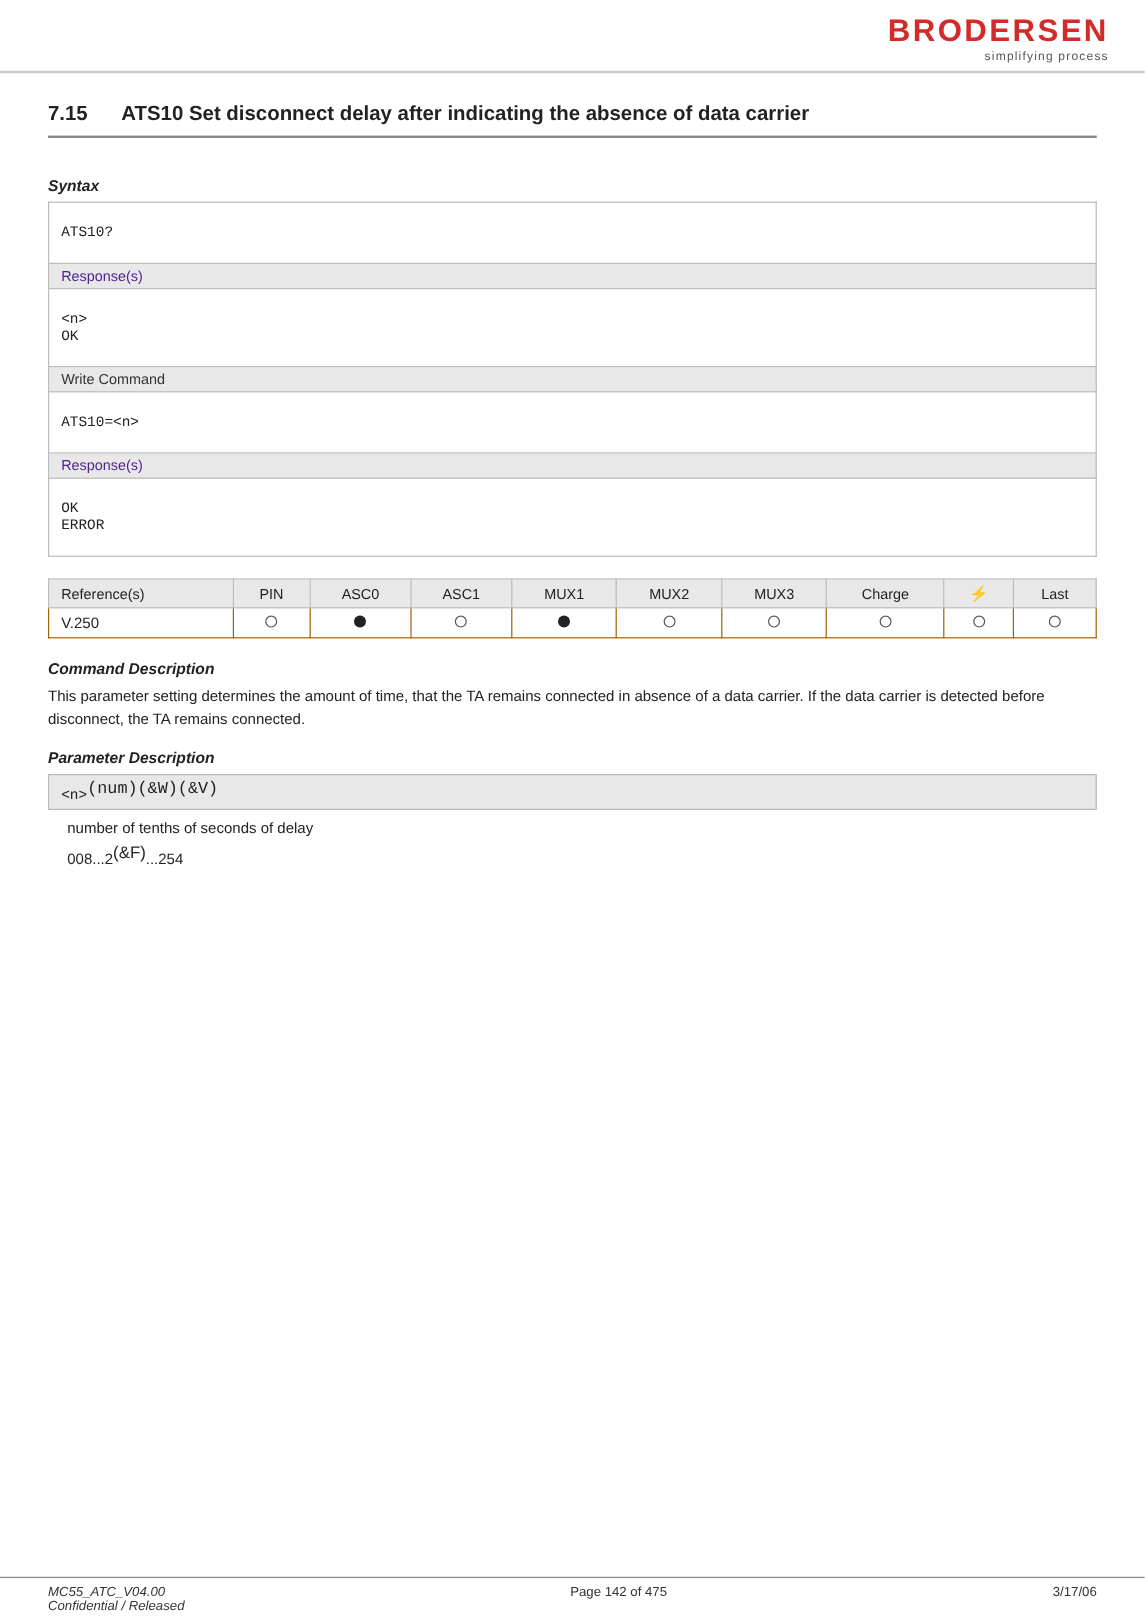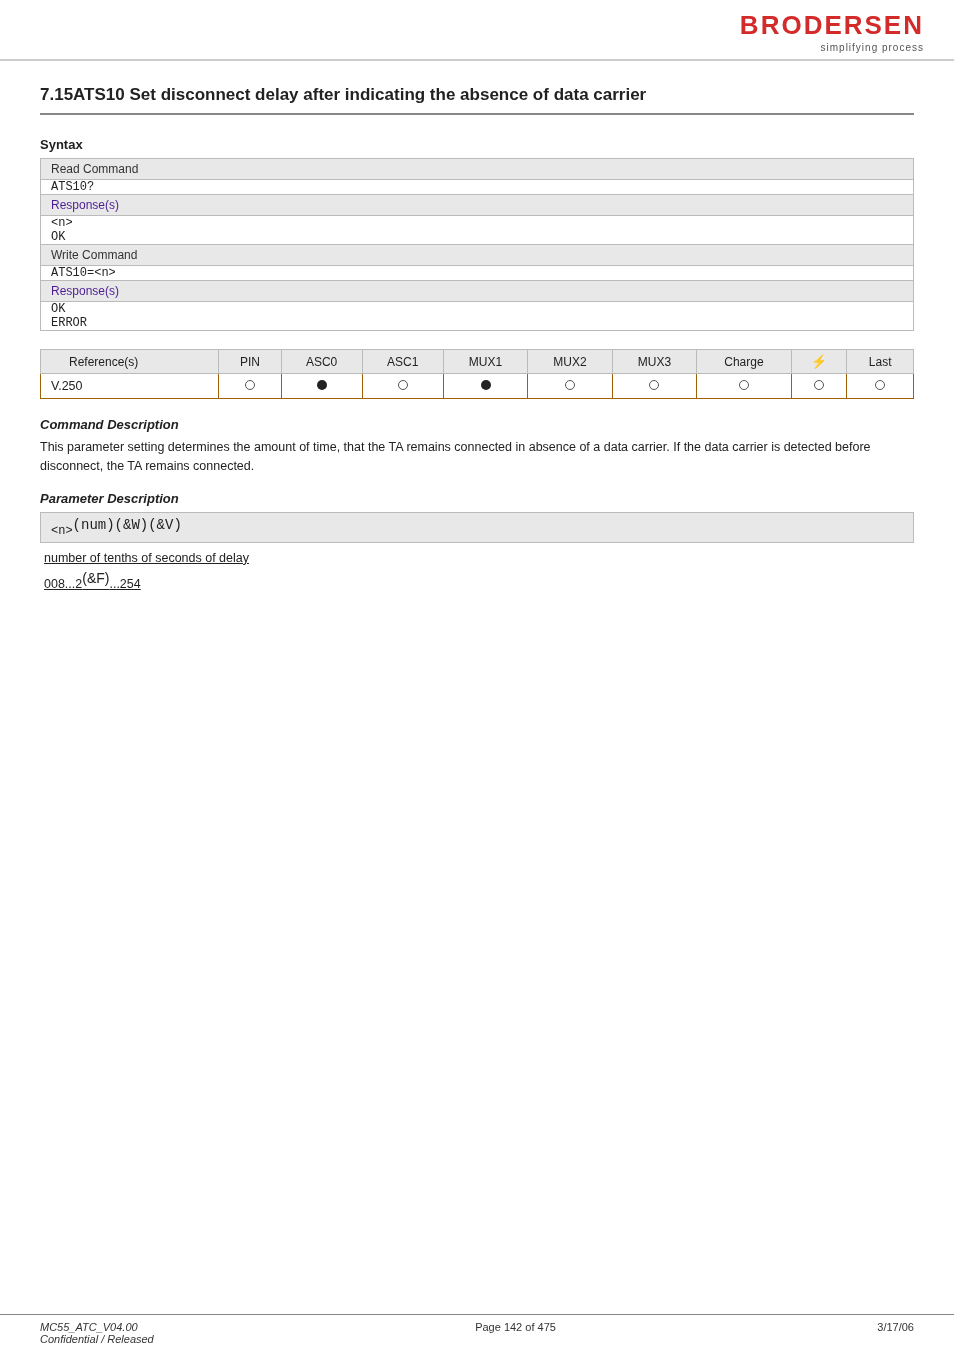--- a/index.html
+++ b/index.html
@@ -41,52 +41,54 @@
     }
 
     
     .content {
       padding: 24px 40px 40px 40px;
     }
 
     
     .section-heading {
       display: flex;
+      gap: 28px;
       align-items: flex-start;
-      margin-bottom: 22px;
+      margin-bottom: 32px;
       border-bottom: 2px solid #888;
       padding-bottom: 8px;
     }
     .section-number {
       font-size: 17px;
       font-weight: bold;
       white-space: nowrap;
     }
     .section-title {
       font-size: 17px;
       font-weight: bold;
     }
 
     
     .syntax-label {
+      font-style: italic;
       font-weight: bold;
       font-size: 13px;
       margin-bottom: 6px;
     }
 
     
     .cmd-table {
       width: 100%;
       border-collapse: collapse;
       margin-bottom: 18px;
       font-size: 12.5px;
     }
     .cmd-table td {
       border: 1px solid #bbb;
-      padding: 0 10px;
+      padding: 18px 10px;
     }
     .cmd-row-header td {
       background: #e8e8e8;
       font-size: 12px;
       color: #333;
       padding: 3px 10px;
     }
     .cmd-row-content td {
       background: #fff;
       font-family: "Courier New", Courier, monospace;
@@ -124,21 +126,21 @@
       padding: 5px 8px;
       text-align: center;
       background: #fff;
     }
     .ref-table td.label-cell {
       text-align: left;
       padding-left: 10px;
     }
     .ref-table th.label-header {
       text-align: left;
-      padding-left: 28px;
+      padding-left: 10px;
     }
 
     .circle-filled {
       display: inline-block;
       width: 10px;
       height: 10px;
       background: #222;
       border-radius: 50%;
     }
     .circle-empty {
@@ -175,22 +177,21 @@
       background: #e8e8e8;
       border: 1px solid #bbb;
       padding: 4px 10px;
       font-family: "Courier New", Courier, monospace;
       font-size: 12px;
       margin-bottom: 6px;
     }
     .param-text {
       font-size: 12.5px;
       line-height: 1.55;
-      margin-left: 4px;
-      text-decoration: underline;
+      margin-left: 16px;
     }
 
     
     .footer {
       position: absolute;
       bottom: 0;
       left: 0;
       right: 0;
       border-top: 1.5px solid #888;
       padding: 6px 40px;
@@ -227,23 +228,20 @@
   <div class="section-heading">
     <span class="section-number">7.15</span>
     <span class="section-title">ATS10   Set disconnect delay after indicating the absence of data carrier</span>
   </div>
 
   <div class="syntax-label">Syntax</div>
 
   <table class="cmd-table">
     <tbody>
 
-      <tr class="cmd-row-header">
-        <td>Read Command</td>
-      </tr>
 
       <tr class="cmd-row-content">
         <td>ATS10?</td>
       </tr>
 
       <tr class="cmd-row-response">
         <td>Response(s)</td>
       </tr>
 
       <tr class="cmd-row-response-content">

